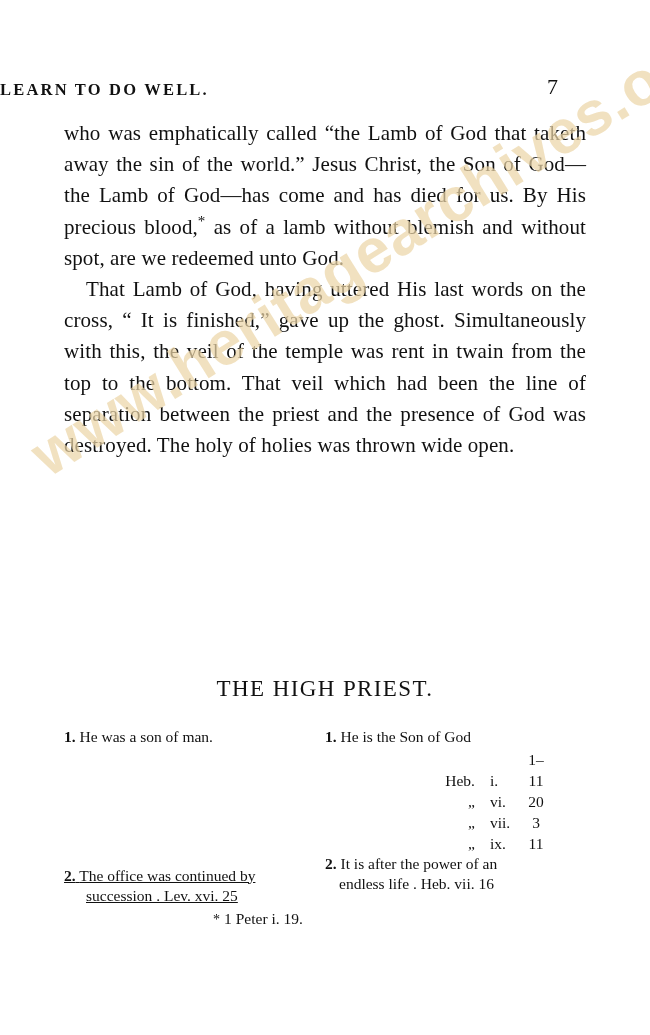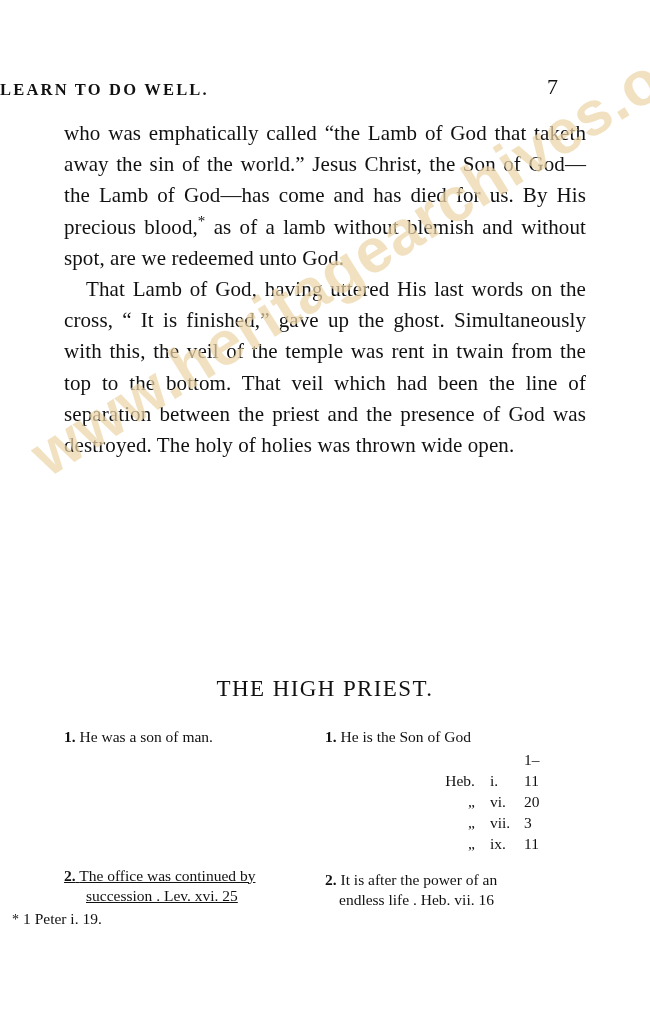--- a/index.html
+++ b/index.html
@@ -141,37 +141,37 @@
     font-size: 15.5px;
     line-height: 21px;
   }
   .ref-line {
     display: block;
     text-align: right;
     padding-right: 38px;
   }
   .ref-line .dq { padding-right: 15px; }
   .ref-line .rn { display: inline-block; width: 34px; text-align: left; }
-  .ref-line .pg { display: inline-block; width: 24px; text-align: left; }
+  .ref-line .pg { display: inline-block; width: 24px; text-align: center; }
 
   .entry2-left {
     margin-top: 12px;
     text-decoration: underline;
   }
   .entry2-left .cont-line { display: block; padding-left: 22px; }
-  .entry2-right { margin-top: 16px; }
+  .entry2-right { margin-top: 0; }
   .entry2-right .cont-line { display: block; padding-left: 14px; }
 
   .footnote {
     position: absolute;
     left: 0;
     top: 910px;
     width: 516px;
-    font-size: 15.5px;
-    padding-left: 12px;
+    text-align: center;
+    font-size: 15.5px;
   }
   .footnote .star { font-size: 14px; vertical-align: baseline; padding-right: 4px; }
 </style>
 </head>
 <body>
 
 <div class="watermark">
   <div class="watermark-text">www.heritagearchives.org</div>
 </div>
 

